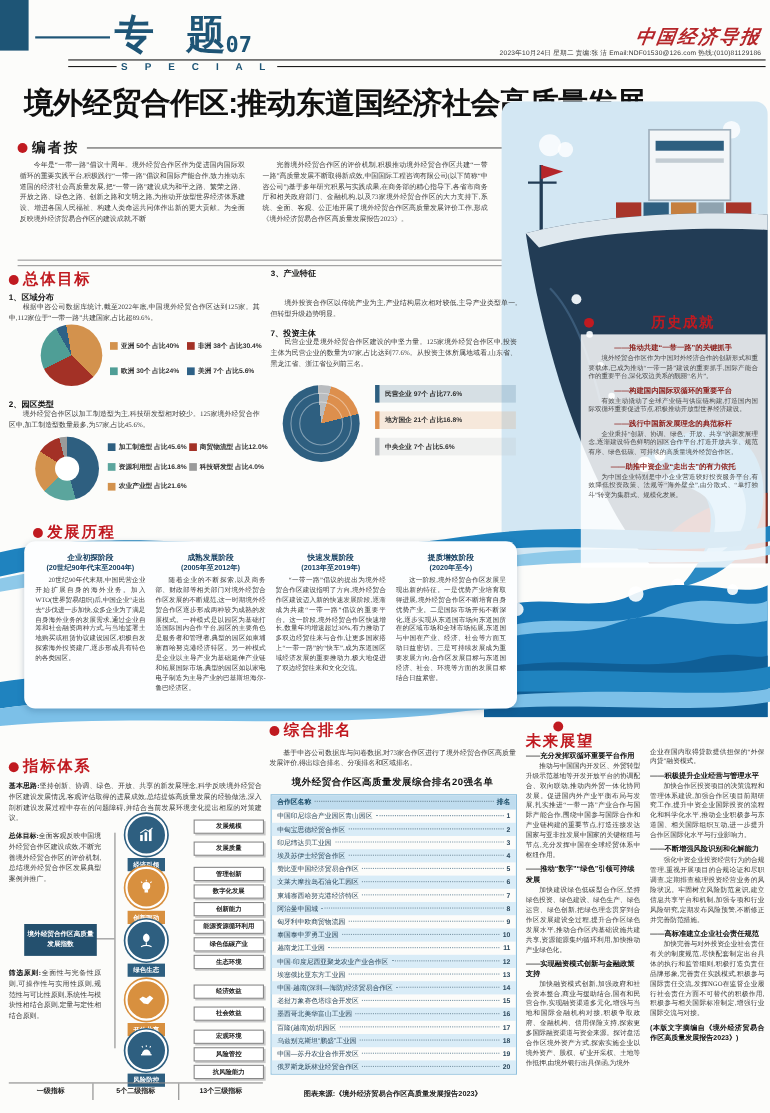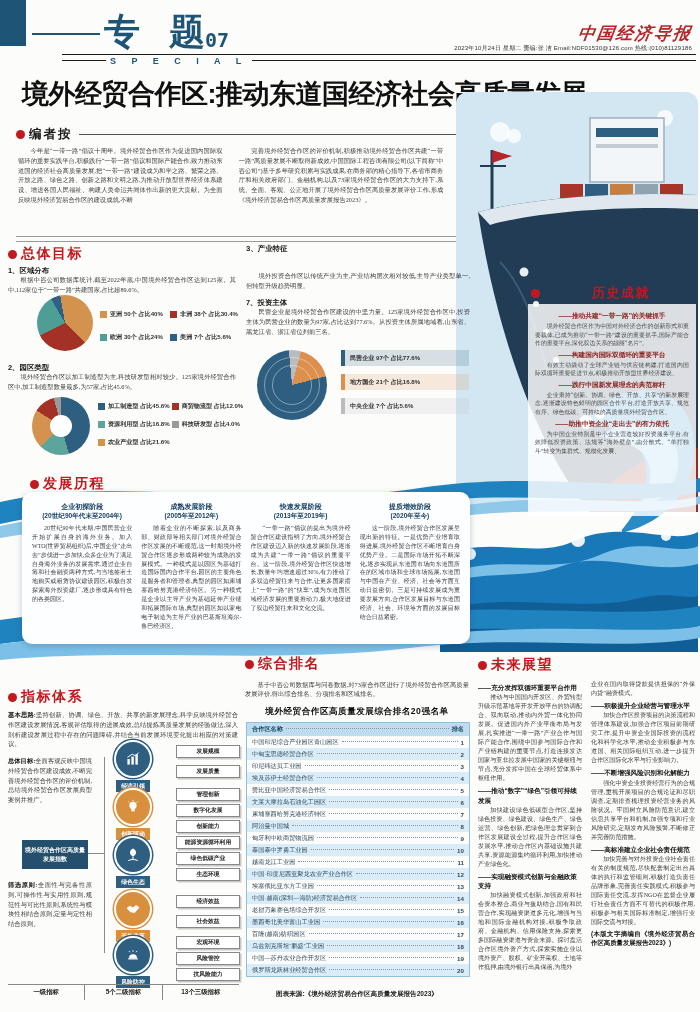--- a/index.html
+++ b/index.html
@@ -481,21 +481,21 @@
         <span class="rk-rank">19</span>
       </div>
       <div class="rk-row alt">
         <span>俄罗斯龙跃林业经贸合作区</span>
         <span class="rk-dots"></span>
         <span class="rk-rank">20</span>
       </div>
     </div>
   <div class="abs rk-caption" style="left:245px;top:990px;width:224px;">图表来源:《境外经济贸易合作区高质量发展报告2023》</div>
 
-  <div class="abs sec-title" style="left:478px;top:656px;">
+  <div class="abs sec-title" style="left:478px;top:656px;flex-direction:column;">
     <span class="dot"></span>
     <span>未来展望</span>
   </div>
   <div class="ol-col" id="outlook-col1" style="left:478px;top:680px;">
       <div class="ol-h">——充分发挥双循环重要平台作用</div>
       <p class="ol-t">推动与中国国内开发区、外贸转型升级示范基地等开发开放平台的协调配合、双向联动,推动内外贸一体化协同发展。促进国内外产业平衡布局与发展,扎实推进“一带一路”产业合作与国际产能合作,围绕中国参与国际合作和产业链构建的重要节点,打造连接发达国家与亚非拉发展中国家的关键枢纽与节点,充分发挥中国在全球经贸体系中枢纽作用。</p>
       <div class="ol-h">——推动“数字”“绿色”引领可持续发展</div>
       <p class="ol-t">加快建设绿色低碳型合作区,坚持绿色投资、绿色建设、绿色生产、绿色运营、绿色创新,把绿色理念贯穿到合作区发展建设全过程,提升合作区绿色发展水平,推动合作区内基础设施共建共享,资源能源集约循环利用,加快推动产业绿色化。</p>
       <div class="ol-h">——实现融资模式创新与金融政策支持</div>
       <p class="ol-t">加快融资模式创新,加强政府和社会资本整合,商业与援助结合,国有和民营合作,实现融资渠道多元化,增强与当地和国际金融机构对接,积极争取政府、金融机构、信用保险支持,探索更多国际融资渠道与资金来源。探讨盘活合作区境外资产方式,探索实施企业以境外资产、股权、矿业开采权、土地等作抵押,由境外银行出具保函,为境外</p>

